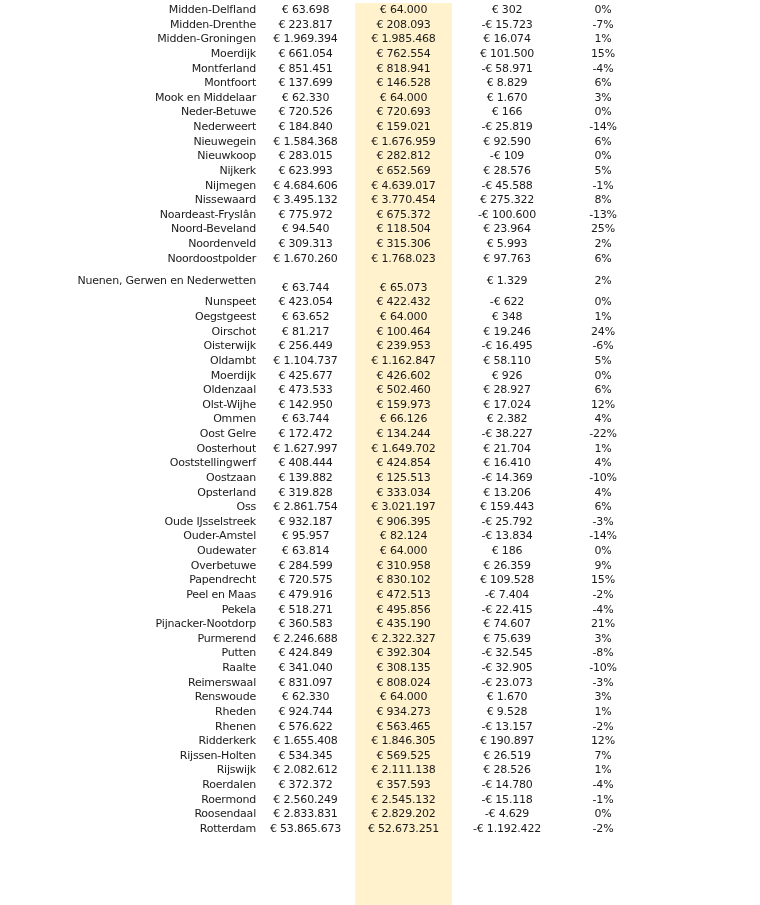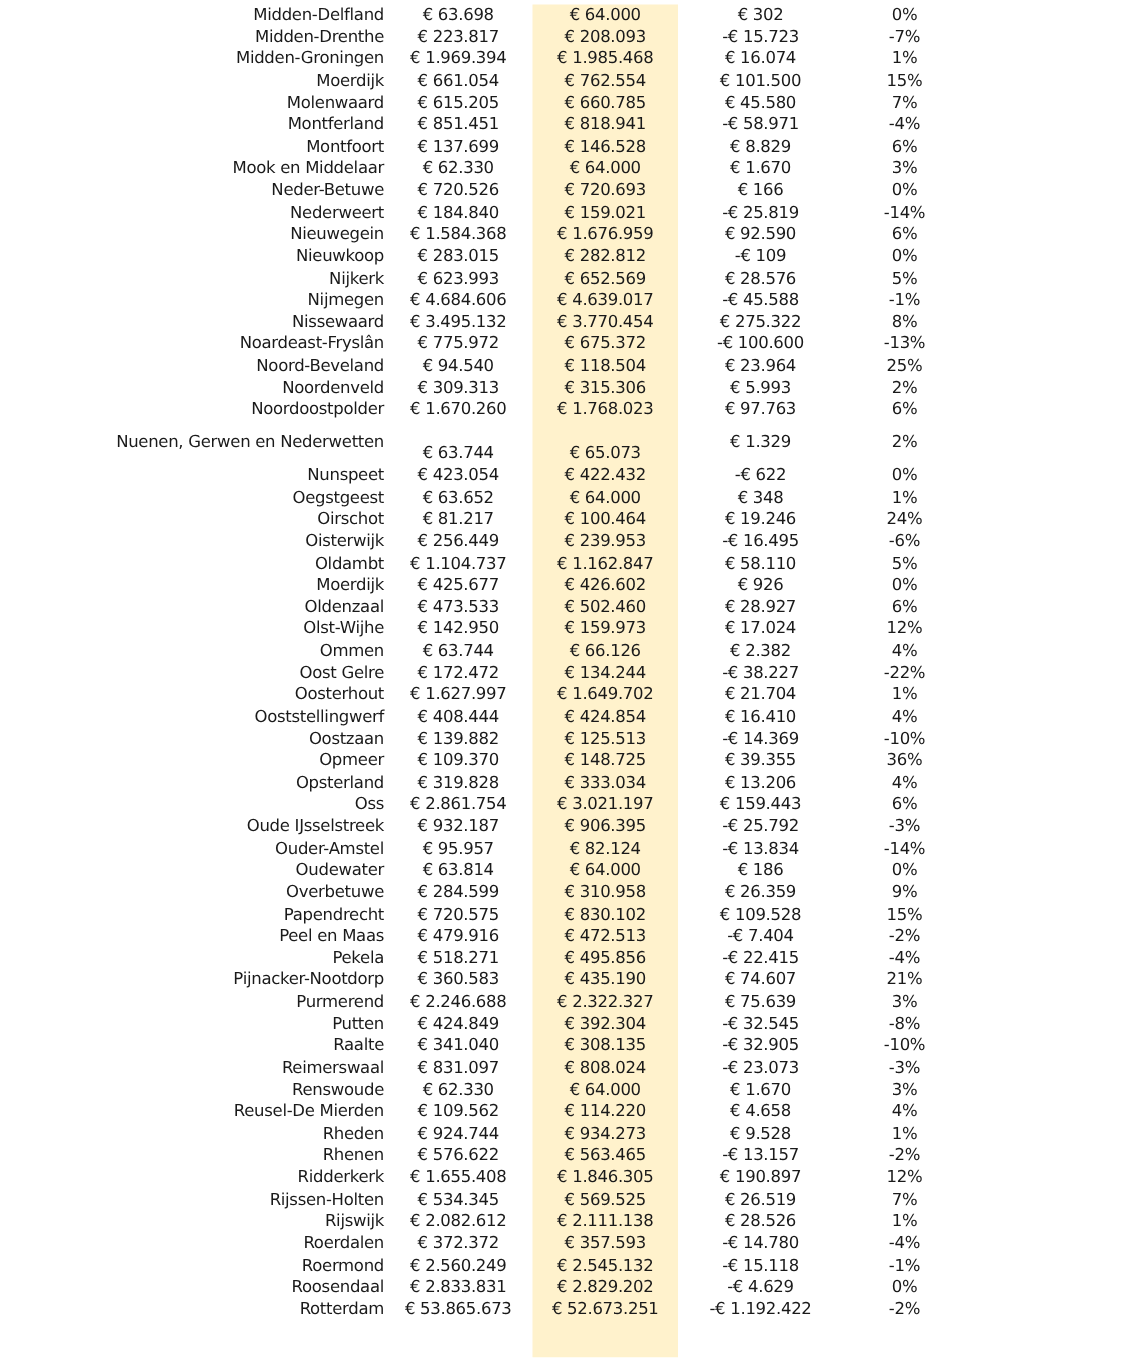--- a/index.html
+++ b/index.html
@@ -50,27 +50,20 @@
   </tr>
 
   <tr>
     <td class="name">Moerdijk</td>
     <td class="c1">€ 661.054</td>
     <td class="c2">€ 762.554</td>
     <td class="c3">€ 101.500</td>
     <td class="c4">15%</td>
   </tr>
 
-  <tr>
-    <td class="name">Molenwaard</td>
-    <td class="c1">€ 615.205</td>
-    <td class="c2">€ 660.785</td>
-    <td class="c3">€ 45.580</td>
-    <td class="c4">7%</td>
-  </tr>
 
   <tr>
     <td class="name">Montferland</td>
     <td class="c1">€ 851.451</td>
     <td class="c2">€ 818.941</td>
     <td class="c3">-€ 58.971</td>
     <td class="c4">-4%</td>
   </tr>
 
   <tr>
@@ -283,27 +276,20 @@
   </tr>
 
   <tr>
     <td class="name">Oostzaan</td>
     <td class="c1">€ 139.882</td>
     <td class="c2">€ 125.513</td>
     <td class="c3">-€ 14.369</td>
     <td class="c4">-10%</td>
   </tr>
 
-  <tr>
-    <td class="name">Opmeer</td>
-    <td class="c1">€ 109.370</td>
-    <td class="c2">€ 148.725</td>
-    <td class="c3">€ 39.355</td>
-    <td class="c4">36%</td>
-  </tr>
 
   <tr>
     <td class="name">Opsterland</td>
     <td class="c1">€ 319.828</td>
     <td class="c2">€ 333.034</td>
     <td class="c3">€ 13.206</td>
     <td class="c4">4%</td>
   </tr>
 
   <tr>
@@ -412,27 +398,20 @@
 
 
   <tr>
     <td class="name">Renswoude</td>
     <td class="c1">€ 62.330</td>
     <td class="c2">€ 64.000</td>
     <td class="c3">€ 1.670</td>
     <td class="c4">3%</td>
   </tr>
 
-  <tr>
-    <td class="name">Reusel-De Mierden</td>
-    <td class="c1">€ 109.562</td>
-    <td class="c2">€ 114.220</td>
-    <td class="c3">€ 4.658</td>
-    <td class="c4">4%</td>
-  </tr>
 
   <tr>
     <td class="name">Rheden</td>
     <td class="c1">€ 924.744</td>
     <td class="c2">€ 934.273</td>
     <td class="c3">€ 9.528</td>
     <td class="c4">1%</td>
   </tr>
 
   <tr>

